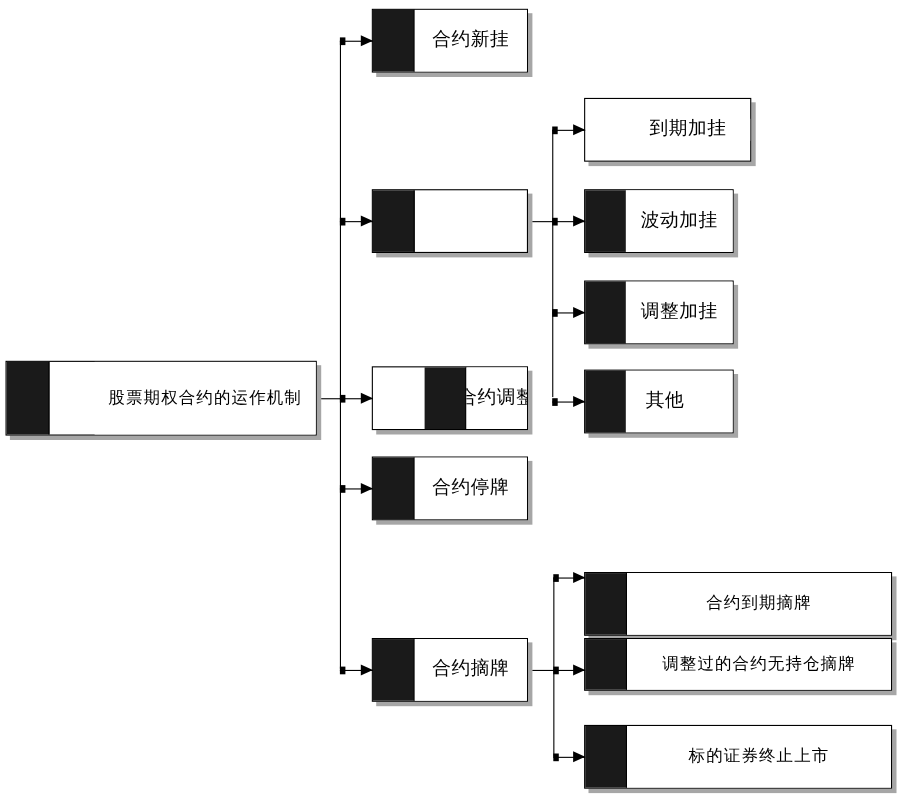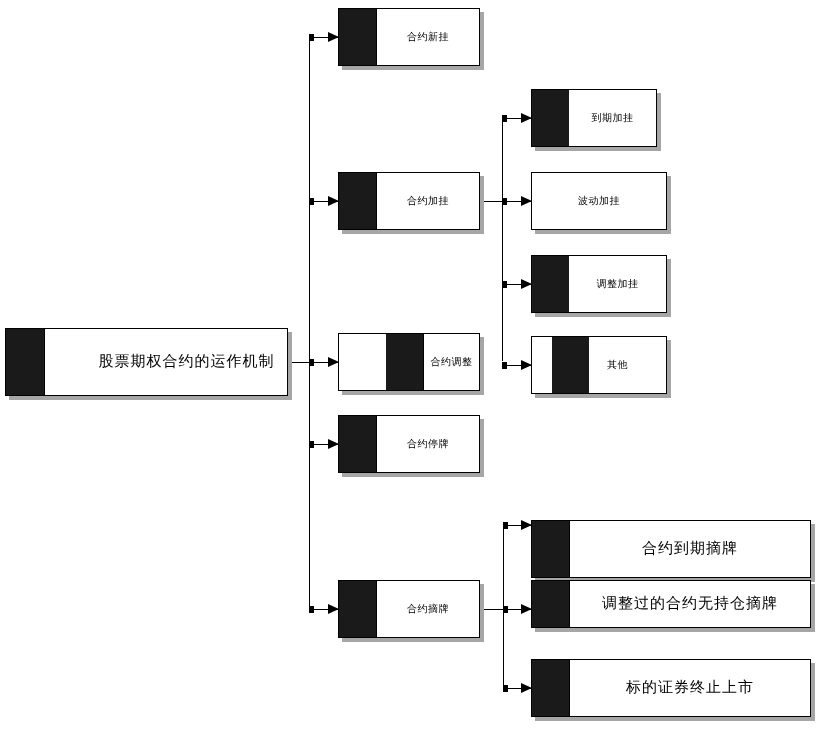--- a/index.html
+++ b/index.html
@@ -37,21 +37,21 @@
     flex: 1 1 auto;
     display: flex;
     align-items: center;
     justify-content: center;
     background: #ffffff;
     padding: 0 4px;
     overflow: hidden;
   }
   .node .label {
     color: #000000;
-    font-size: 10px;
+    font-size: 17px;
     line-height: 1.15;
     letter-spacing: 0.5px;
     white-space: nowrap;
   }
   .node.root .label {
     font-size: 15px;
     letter-spacing: 1px;
   }
   .node.wide .label {
     font-size: 15px;
@@ -124,23 +124,20 @@
     </div>
   </div>
   <div class="arrow" style="left:309px; top:32px; width:30px;">
     <div class="stem" style="width:30px;"></div>
     <div class="tail"></div>
     <div class="head" style="left:19px;"></div>
   </div>
 
   <div class="node lvl2" style="left:338px; top:172px; width:142px; height:58px;">
     <div class="band" style="width:37px;"></div>
-    <div class="label-wrap">
-      <span class="label">合约加挂</span>
-    </div>
   </div>
   <div class="arrow" style="left:309px; top:196px; width:30px;">
     <div class="stem" style="width:30px;"></div>
     <div class="tail"></div>
     <div class="head" style="left:19px;"></div>
   </div>
 
   <div class="node lvl2" style="left:338px; top:333px; width:142px; height:58px;padding-left:47px;">
     <div class="band" style="width:37px;"></div>
     <div class="label-wrap">
@@ -173,33 +170,33 @@
   </div>
   <div class="arrow" style="left:309px; top:604px; width:30px;">
     <div class="stem" style="width:30px;"></div>
     <div class="tail"></div>
     <div class="head" style="left:19px;"></div>
   </div>
 
   <div class="hline" style="left:484px; top:201px; width:19px;"></div>
   <div class="vline" style="left:502px; top:118px; height:243px;"></div>
 
-  <div class="node lvl3" style="left:531px; top:89px; width:126px; height:58px;">
+  <div class="node lvl3" style="left:531px; top:89px; width:152px; height:58px;align-items:center;">
     <div class="band" style="width:37px;"></div>
     <div class="label-wrap">
       <span class="label">到期加挂</span>
     </div>
   </div>
   <div class="arrow" style="left:502px; top:113px; width:30px;">
     <div class="stem" style="width:30px;"></div>
     <div class="tail"></div>
     <div class="head" style="left:19px;"></div>
   </div>
 
-  <div class="node lvl3" style="left:531px; top:172px; width:136px; height:58px;flex-direction:column;">
+  <div class="node lvl3" style="left:531px; top:172px; width:136px; height:58px;">
     <div class="band" style="width:37px;"></div>
     <div class="label-wrap">
       <span class="label">波动加挂</span>
     </div>
   </div>
   <div class="arrow" style="left:502px; top:196px; width:30px;">
     <div class="stem" style="width:30px;"></div>
     <div class="tail"></div>
     <div class="head" style="left:19px;"></div>
   </div>
@@ -209,21 +206,21 @@
     <div class="label-wrap">
       <span class="label">调整加挂</span>
     </div>
   </div>
   <div class="arrow" style="left:502px; top:279px; width:30px;">
     <div class="stem" style="width:30px;"></div>
     <div class="tail"></div>
     <div class="head" style="left:19px;"></div>
   </div>
 
-  <div class="node lvl3" style="left:531px; top:336px; width:136px; height:58px;padding-left:20px;">
+  <div class="node lvl3" style="left:531px; top:336px; width:136px; height:58px;">
     <div class="band" style="width:37px;"></div>
     <div class="label-wrap" style="justify-content:flex-start; padding-left:18px;">
       <span class="label">其他</span>
     </div>
   </div>
   <div class="arrow" style="left:502px; top:360px; width:30px;">
     <div class="stem" style="width:30px;"></div>
     <div class="tail"></div>
     <div class="head" style="left:19px;"></div>
   </div>

